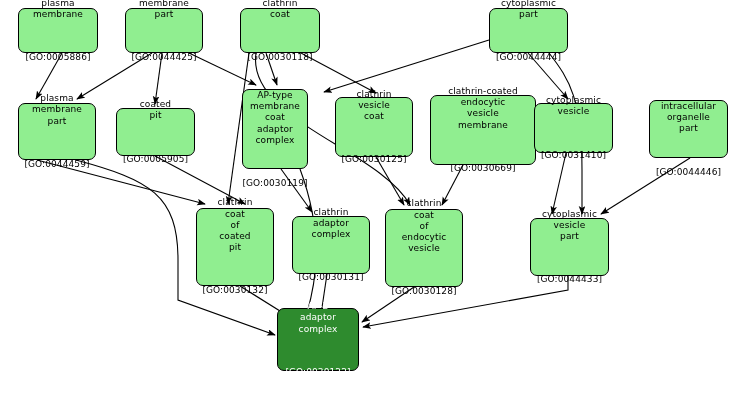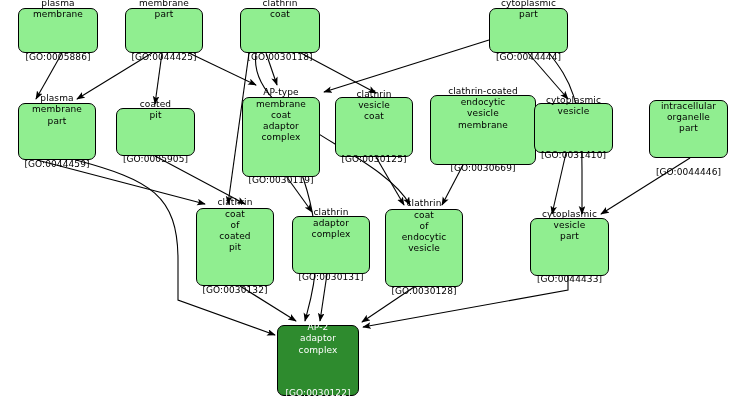--- a/index.html
+++ b/index.html
@@ -115,21 +115,21 @@
         <span class="nm">plasma
 membrane
 part</span>
         <span class="acc">[GO:0044459]</span>
       </div>
       <div class="go-node" style="left: 116px; top: 108px; width: 79px; height: 48px;">
         <span class="nm">coated
 pit</span>
         <span class="acc">[GO:0005905]</span>
       </div>
-      <div class="go-node" style="left: 242px; top: 97px; width: 78px; height: 80px;">
+      <div class="go-node" style="left: 242px; top: 89px; width: 66px; height: 80px; justify-content: space-between;">
         <span class="nm">AP-type
 membrane
 coat
 adaptor
 complex</span>
         <span class="acc">[GO:0030119]</span>
       </div>
       <div class="go-node" style="left: 335px; top: 97px; width: 78px; height: 60px;">
         <span class="nm">clathrin
 vesicle
@@ -175,21 +175,21 @@
 endocytic
 vesicle</span>
         <span class="acc">[GO:0030128]</span>
       </div>
       <div class="go-node" style="left: 530px; top: 218px; width: 79px; height: 58px;">
         <span class="nm">cytoplasmic
 vesicle
 part</span>
         <span class="acc">[GO:0044433]</span>
       </div>
-      <div class="go-node highlight" style="left: 277px; top: 325px; width: 82px; height: 71px;">
+      <div class="go-node highlight" style="left: 277px; top: 308px; width: 82px; height: 63px;">
         <span class="nm">AP-2
 adaptor
 complex</span>
         <span class="acc">[GO:0030122]</span>
       </div>
     </div>
 
 </div>
 
 </body></html>

